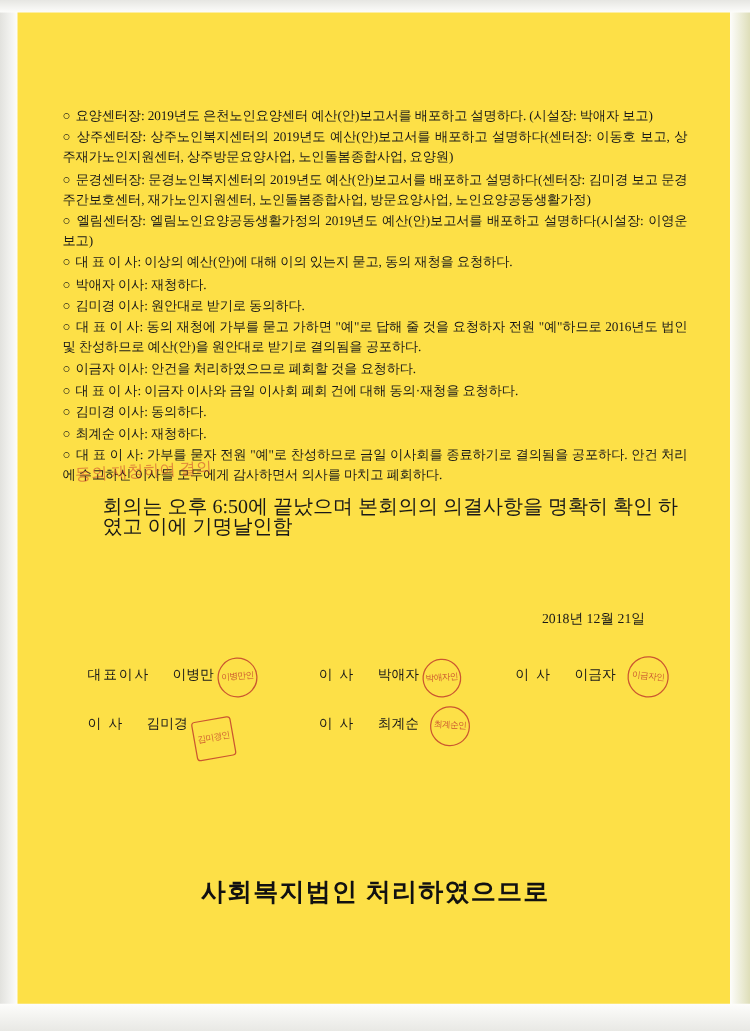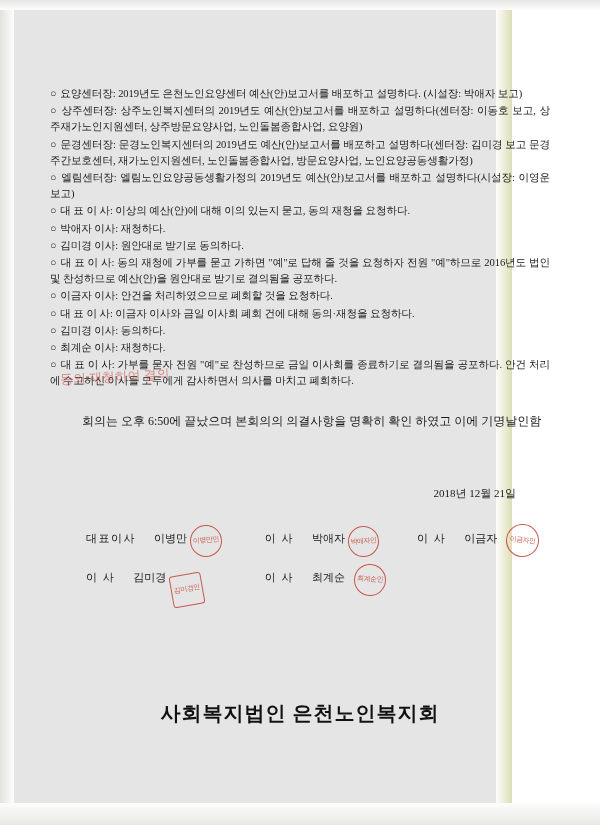--- a/index.html
+++ b/index.html
@@ -12,23 +12,23 @@
     height: 825px;
     position: relative;
     font-family: "Liberation Serif", serif;
     overflow: hidden;
   }
 
   
   #page {
     position: absolute;
     left: 0; top: 0;
-    width: 512px;
+    width: 600px;
     height: 825px;
-    background: #e5e5e5;
+    background: #fde047;
     box-sizing: border-box;
   }
   #page-edge-left {
     position: absolute;
     left: 0; top: 0;
     width: 14px; height: 825px;
     background: linear-gradient(to right, #e2e2de, #fdfdfb);
   }
   #page-edge-right {
     position: absolute;
@@ -62,24 +62,24 @@
     color: #181818;
     margin: 0 0 1px 0;
     text-align: justify;
     letter-spacing: -0.1px;
   }
   .para .marker {
     margin-right: 4px;
   }
 
   .closing {
-    font-size: 12px;
+    font-size: 16px;
     line-height: 16px;
     color: #181818;
-    margin-top: 23px;
+    margin-top: 8px;
     padding-left: 32px;
   }
 
   .date-line {
     font-size: 11px;
     color: #181818;
     text-align: right;
     margin-top: 57px;
     padding-right: 34px;
   }
@@ -87,21 +87,20 @@
   .sign-block {
     margin-top: 30px;
     padding-left: 20px;
   }
   .sign-row {
     display: flex;
     font-size: 11px;
     color: #181818;
     margin-bottom: 24px;
     align-items: flex-start;
-    margin-left: 16px;
   }
   .sign-cell {
     display: flex;
     align-items: flex-start;
     position: relative;
   }
   .sign-cell.c1 { width: 188px; }
   .sign-cell.c2 { width: 160px; }
   .sign-cell.c3 { width: 140px; }
   .sign-title {
@@ -258,14 +257,14 @@
           <span class="sign-name">
             <span>최계순</span>
             <span class="stamp stamp-5">최계순인</span>
           </span>
         </div>
         <div class="sign-cell c3"></div>
       </div>
     </div>
   </div>
 
-  <div id="footer-title">사회복지법인  은천노인복지회</div>
+  <div id="footer-title">사회복지법인  처리하였으므로</div>
 </div>
 
 </body></html>

